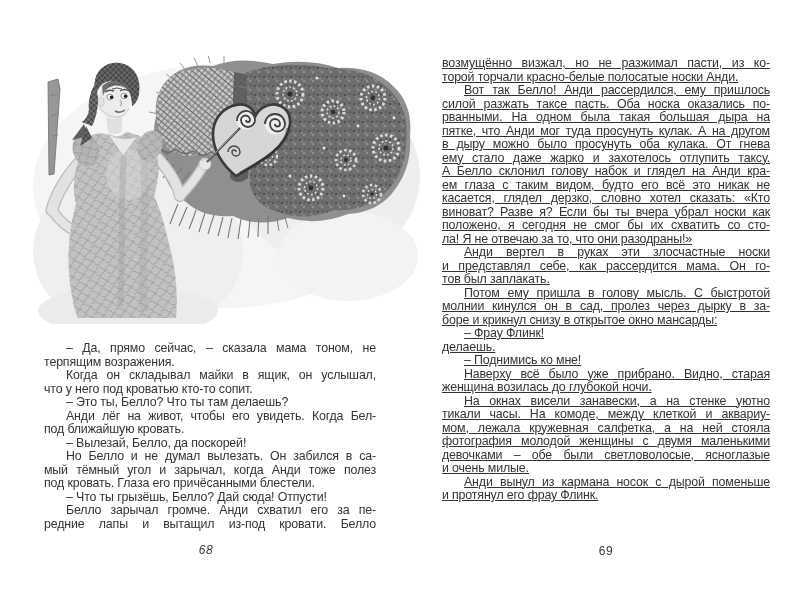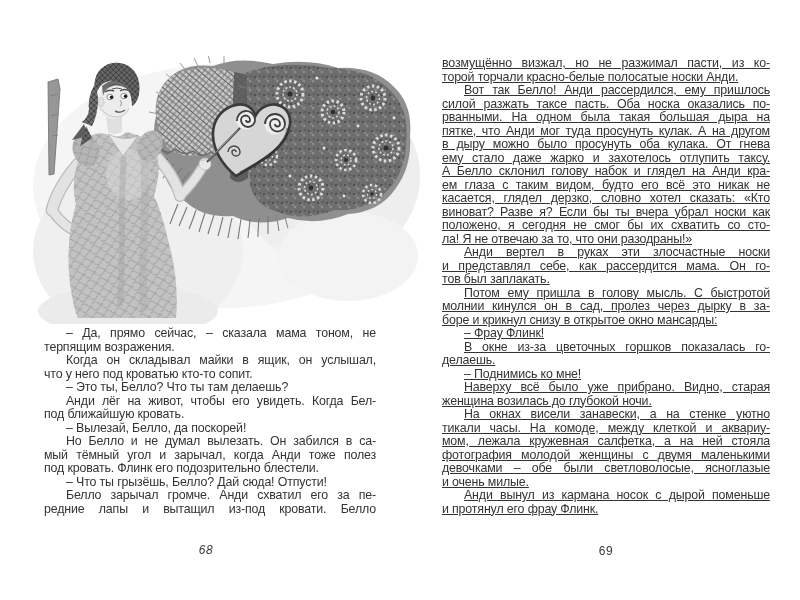--- a/index.html
+++ b/index.html
@@ -4,21 +4,21 @@
 <style>
   html,body{margin:0;padding:0;}
   body{
     width:800px;height:600px;background:#ffffff;position:relative;overflow:hidden;
     font-family:"Liberation Sans", sans-serif;
   }
   .page-col{
     position:absolute;color:#333;font-size:12.4px;line-height:13.5px;
     letter-spacing:-0.15px;
   }
-  #left-col{left:44px;top:327px;width:332px;}
+  #left-col{left:44px;top:342px;width:332px;}
   #right-col{left:442px;top:57px;width:328px;text-decoration:underline;}
   .line{height:13.5px;white-space:nowrap;}
   .line.just{text-align:justify;text-align-last:justify;-moz-text-align-last:justify;}
   .line.ind{padding-left:22px;}
   .pagenum{
     position:absolute;color:#3a3a3a;font-size:12px;text-align:center;letter-spacing:0.5px;
   }
   #pagenum-left{left:40px;width:332px;top:543px;font-style:italic;}
   #pagenum-right{left:442px;width:328px;top:544px;}
   #illustration{position:absolute;left:28px;top:56px;width:392px;height:268px;}
@@ -224,21 +224,21 @@
     <div class="line ind just">– Да, прямо сейчас, – сказала мама тоном, не</div>
     <div class="line">терпящим возражения.</div>
     <div class="line ind just">Когда он складывал майки в ящик, он услышал,</div>
     <div class="line">что у него под кроватью кто-то сопит.</div>
     <div class="line ind">– Это ты, Белло? Что ты там делаешь?</div>
     <div class="line ind just">Анди лёг на живот, чтобы его увидеть. Когда Бел-</div>
     <div class="line">под ближайшую кровать.</div>
     <div class="line ind">– Вылезай, Белло, да поскорей!</div>
     <div class="line ind just">Но Белло и не думал вылезать. Он забился в са-</div>
     <div class="line just">мый тёмный угол и зарычал, когда Анди тоже полез</div>
-    <div class="line">под кровать. Флинк его подозрительно блестели.</div>
+    <div class="line">под кровать. Глаза его причёсанными блестели.</div>
     <div class="line ind">– Что ты грызёшь, Белло? Дай сюда! Отпусти!</div>
     <div class="line ind just">Белло зарычал громче. Анди схватил его за пе-</div>
     <div class="line just">редние лапы и вытащил из-под кровати. Белло</div>
   </div>
 <div id="pagenum-left" class="pagenum">68</div>
 
 <div id="right-col" class="page-col">
     <div class="line just">возмущённо визжал, но не разжимал пасти, из ко-</div>
     <div class="line">торой торчали красно-белые полосатые носки Анди.</div>
     <div class="line ind just">Вот так Белло! Анди рассердился, ему пришлось</div>
@@ -253,21 +253,20 @@
     <div class="line just">виноват? Разве я? Если бы ты вчера убрал носки как</div>
     <div class="line just">положено, я сегодня не смог бы их схватить со сто-</div>
     <div class="line">ла! Я не отвечаю за то, что они разодраны!»</div>
     <div class="line ind just">Анди вертел в руках эти злосчастные носки</div>
     <div class="line just">и представлял себе, как рассердится мама. Он го-</div>
     <div class="line">тов был заплакать.</div>
     <div class="line ind just">Потом ему пришла в голову мысль. С быстротой</div>
     <div class="line just">молнии кинулся он в сад, пролез через дырку в за-</div>
     <div class="line">боре и крикнул снизу в открытое окно мансарды:</div>
     <div class="line ind">– Фрау Флинк!</div>
-    <div class="line ind just">В окне из-за цветочных горшков показалась го-</div>
     <div class="line">делаешь.</div>
     <div class="line ind">– Поднимись ко мне!</div>
     <div class="line ind just">Наверху всё было уже прибрано. Видно, старая</div>
     <div class="line">женщина возилась до глубокой ночи.</div>
     <div class="line ind just">На окнах висели занавески, а на стенке уютно</div>
     <div class="line just">тикали часы. На комоде, между клеткой и аквариу-</div>
     <div class="line just">мом, лежала кружевная салфетка, а на ней стояла</div>
     <div class="line just">фотография молодой женщины с двумя маленькими</div>
     <div class="line just">девочками – обе были светловолосые, ясноглазые</div>
     <div class="line">и очень милые.</div>

